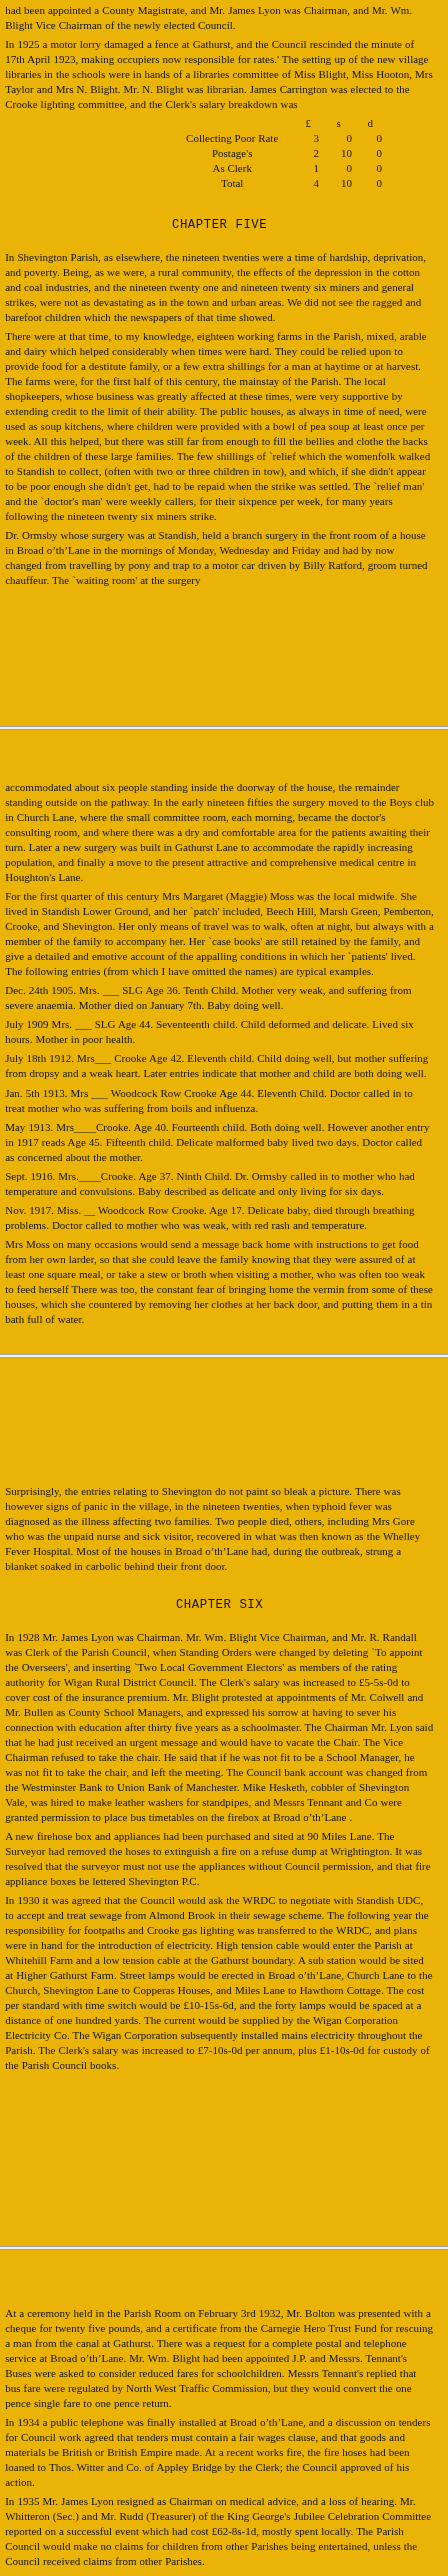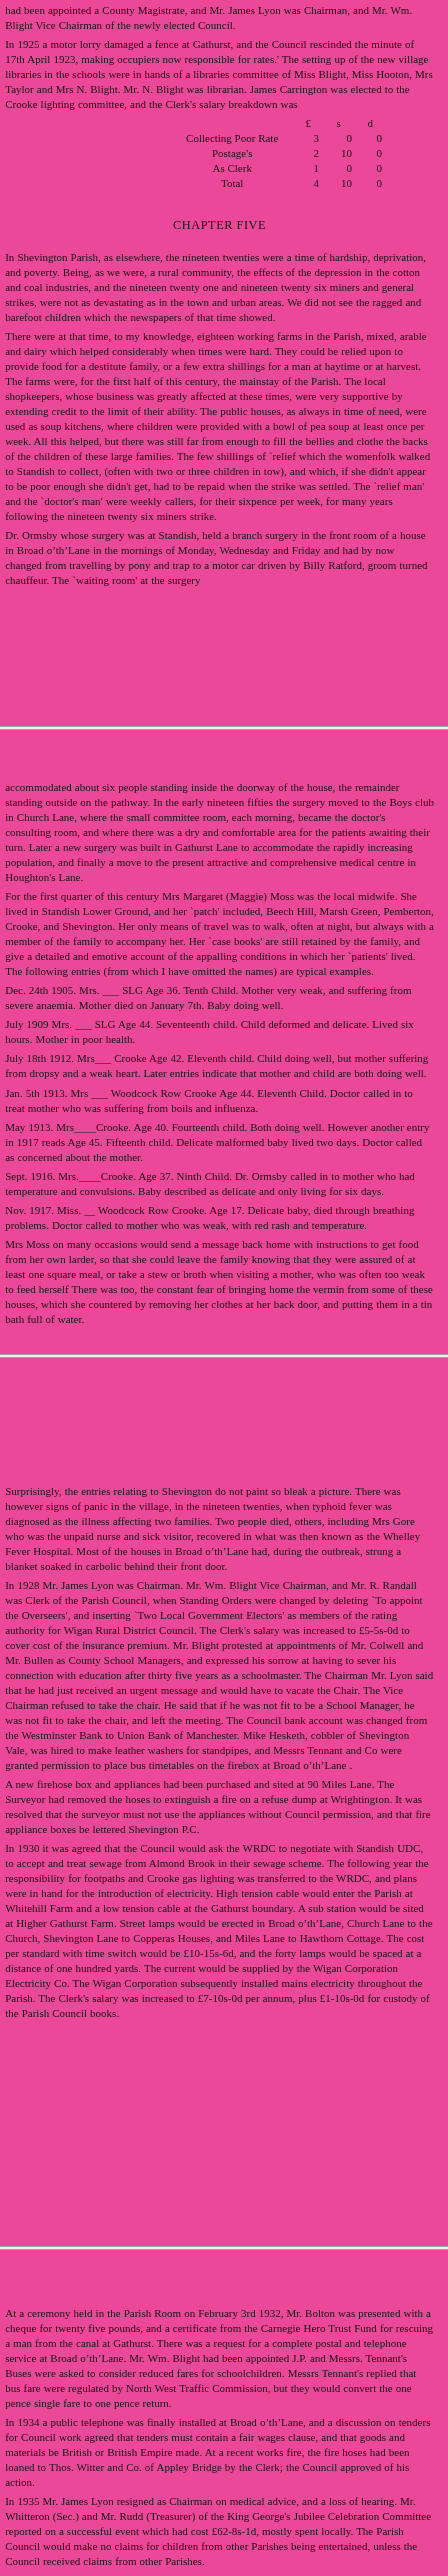--- a/index.html
+++ b/index.html
@@ -12,21 +12,21 @@
     font-family: "Liberation Serif", serif;
     color: #141414;
   }
   #doc {
     width: 448px;
   }
   .page {
     position: relative;
     width: 448px;
     box-sizing: border-box;
-    background: #ec4899;
+    background: #eab308;
     overflow: hidden;
     padding-left: 5.2px;
     padding-right: 14px;
   }
   .page-1 { height: 726px; padding-top: 2.6px; }
   .page-2 { height: 624px; padding-top: 50px; }
   .page-3 { height: 888px; padding-top: 126px; }
   .page-4 { height: 776px; padding-top: 56px; }
   .page-divider {
     height: 4.1px;
@@ -43,20 +43,21 @@
     letter-spacing: 0px;
     word-spacing: 0.3px;
   }
   .chapter-heading {
     font-size: 12.4px;
     line-height: 15.5px;
     font-weight: normal;
     text-align: center;
     letter-spacing: 0.5px;
     margin: 24px 0 16.5px 0;
+    font-family: Liberation Mono, monospace;
   }
   .salary-table {
     margin: 2.1px 0 27px 165px;
     font-size: 11px;
     line-height: 15px;
     display: grid;
     grid-template-columns: 124px 28px 33px 30px;
   }
   .salary-table .tcell { white-space: nowrap; }
   .salary-table .thcell { text-align: center; }
@@ -100,20 +101,21 @@
       <p class="para">July 18th 1912. Mrs___ Crooke Age 42. Eleventh child. Child doing well, but mother suffering from dropsy and a weak heart. Later entries indicate that mother and child are both doing well.</p>
       <p class="para">Jan. 5th 1913. Mrs ___ Woodcock Row Crooke Age 44. Eleventh Child. Doctor called in to treat mother who was suffering from boils and influenza.</p>
       <p class="para">May 1913. Mrs____Crooke. Age 40. Fourteenth child. Both doing well. However another entry in 1917 reads Age 45. Fifteenth child. Delicate malformed baby lived two days. Doctor called as concerned about the mother.</p>
       <p class="para">Sept. 1916. Mrs.____Crooke. Age 37. Ninth Child. Dr. Ormsby called in to mother who had temperature and convulsions. Baby described as delicate and only living for six days.</p>
       <p class="para">Nov. 1917. Miss. __ Woodcock Row Crooke. Age 17. Delicate baby, died through breathing problems. Doctor called to mother who was weak, with red rash and temperature.</p>
       <p class="para">Mrs Moss on many occasions would send a message back home with instructions to get food from her own larder, so that she could leave the family knowing that they were assured of at least one square meal, or take a stew or broth when visiting a mother, who was often too weak to feed herself There was too, the constant fear of bringing home the vermin from some of these houses, which she countered by removing her clothes at her back door, and putting them in a tin bath full of water.</p>
     </section>
     <div class="page-divider"></div>
     <section class="page page-3">
       <p class="para">Surprisingly, the entries relating to Shevington do not paint so bleak a picture. There was however signs of panic in the village, in the nineteen twenties, when typhoid fever was diagnosed as the illness affecting two families. Two people died, others, including Mrs Gore who was the unpaid nurse and sick visitor, recovered in what was then known as the Whelley Fever Hospital. Most of the houses in Broad o’th’Lane had, during the outbreak, strung a blanket soaked in carbolic behind their front door.</p>
+      <h2 class="chapter-heading">CHAPTER SIX</h2>
       <p class="para">In 1928 Mr. James Lyon was Chairman. Mr. Wm. Blight Vice Chairman, and Mr. R. Randall was Clerk of the Parish Council, when Standing Orders were changed by deleting `To appoint the Overseers', and inserting `Two Local Government Electors' as members of the rating authority for Wigan Rural District Council. The Clerk's salary was increased to £5-5s-0d to cover cost of the insurance premium. Mr. Blight protested at appointments of Mr. Colwell and Mr. Bullen as County School Managers, and expressed his sorrow at having to sever his connection with education after thirty five years as a schoolmaster. The Chairman Mr. Lyon said that he had just received an urgent message and would have to vacate the Chair. The Vice Chairman refused to take the chair. He said that if he was not fit to be a School Manager, he was not fit to take the chair, and left the meeting. The Council bank account was changed from the Westminster Bank to Union Bank of Manchester. Mike Hesketh, cobbler of Shevington Vale, was hired to make leather washers for standpipes, and Messrs Tennant and Co were granted permission to place bus timetables on the firebox at Broad o’th’Lane .</p>
       <p class="para">A new firehose box and appliances had been purchased and sited at 90 Miles Lane. The Surveyor had removed the hoses to extinguish a fire on a refuse dump at Wrightington. It was resolved that the surveyor must not use the appliances without Council permission, and that fire appliance boxes be lettered Shevington P.C.</p>
       <p class="para">In 1930 it was agreed that the Council would ask the WRDC to negotiate with Standish UDC, to accept and treat sewage from Almond Brook in their sewage scheme. The following year the responsibility for footpaths and Crooke gas lighting was transferred to the WRDC, and plans were in hand for the introduction of electricity. High tension cable would enter the Parish at Whitehill Farm and a low tension cable at the Gathurst boundary. A sub station would be sited at Higher Gathurst Farm. Street lamps would be erected in Broad o’th’Lane, Church Lane to the Church, Shevington Lane to Copperas Houses, and Miles Lane to Hawthorn Cottage. The cost per standard with time switch would be £10-15s-6d, and the forty lamps would be spaced at a distance of one hundred yards. The current would be supplied by the Wigan Corporation Electricity Co. The Wigan Corporation subsequently installed mains electricity throughout the Parish. The Clerk's salary was increased to £7-10s-0d per annum, plus £1-10s-0d for custody of the Parish Council books.</p>
     </section>
     <div class="page-divider"></div>
     <section class="page page-4">
       <p class="para">At a ceremony held in the Parish Room on February 3rd 1932, Mr. Bolton was presented with a cheque for twenty five pounds, and a certificate from the Carnegie Hero Trust Fund for rescuing a man from the canal at Gathurst. There was a request for a complete postal and telephone service at Broad o’th’Lane. Mr. Wm. Blight had been appointed J.P. and Messrs. Tennant's Buses were asked to consider reduced fares for schoolchildren. Messrs Tennant's replied that bus fare were regulated by North West Traffic Commission, but they would convert the one pence single fare to one pence return.</p>
       <p class="para">In 1934 a public telephone was finally installed at Broad o’th’Lane, and a discussion on tenders for Council work agreed that tenders must contain a fair wages clause, and that goods and materials be British or British Empire made. At a recent works fire, the fire hoses had been loaned to Thos. Witter and Co. of Appley Bridge by the Clerk; the Council approved of his action.</p>
       <p class="para">In 1935 Mr. James Lyon resigned as Chairman on medical advice, and a loss of hearing. Mr. Whitteron (Sec.) and Mr. Rudd (Treasurer) of the King George's Jubilee Celebration Committee reported on a successful event which had cost £62-8s-1d, mostly spent locally. The Parish Council would make no claims for children from other Parishes being entertained, unless the Council received claims from other Parishes.</p>
     </section>

